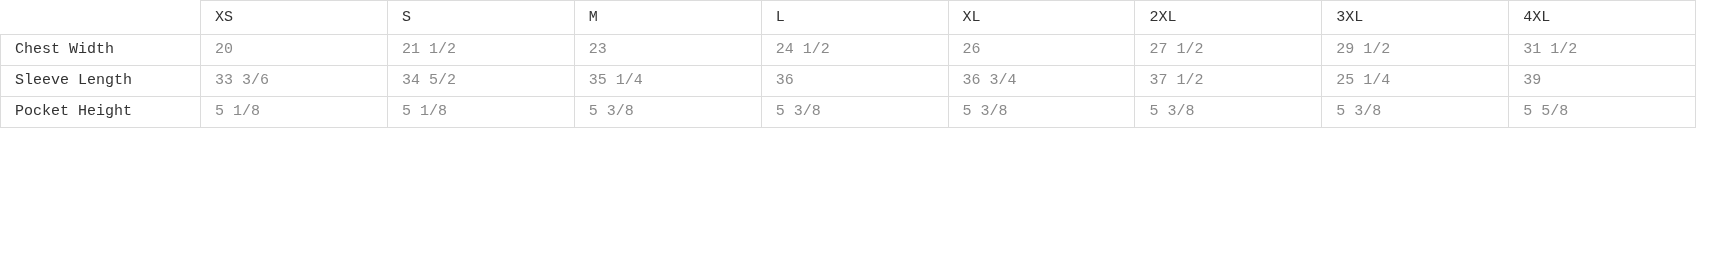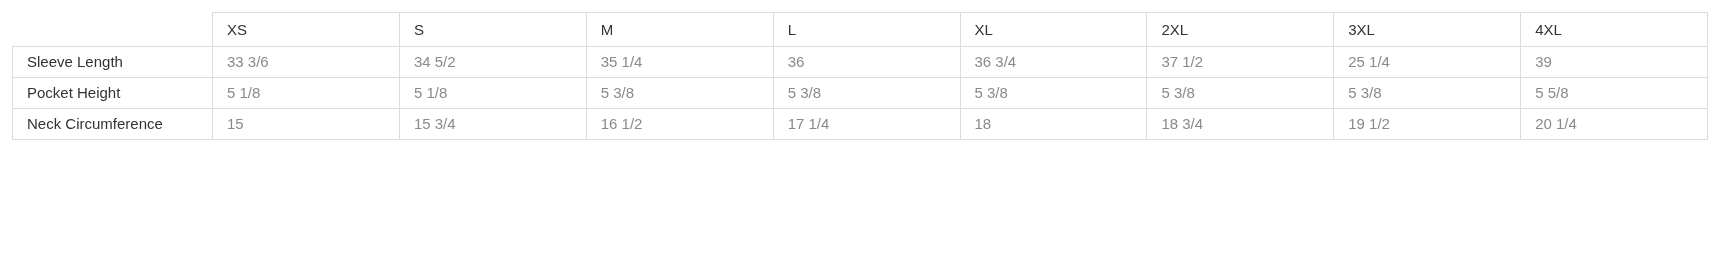--- a/index.html
+++ b/index.html
@@ -20,22 +20,23 @@
     height: 265px;
     box-sizing: border-box;
     padding: 0;
     background: #ffffff;
   }
 
   table.size-chart {
     border-collapse: collapse;
     table-layout: fixed;
     width: 1695px;
-    margin: 12px;
+    margin: 0;
     background: #ffffff;
+    font-family: Liberation Mono, monospace;
   }
 
   table.size-chart col.label-col { width: 200px; }
   table.size-chart col.size-col  { width: 186.875px; }
 
   table.size-chart th,
   table.size-chart td {
     border: 1px solid #dcdcdc;
     padding: 0 14px;
     height: 30px;
@@ -99,20 +100,31 @@
           <th class="size-col-head">M</th>
           <th class="size-col-head">L</th>
           <th class="size-col-head">XL</th>
           <th class="size-col-head">2XL</th>
           <th class="size-col-head">3XL</th>
           <th class="size-col-head">4XL</th>
         </tr>
     </thead>
     <tbody>
         <tr>
+          <th class="row-label">Chest Width</th>
+          <td class="value">20</td>
+          <td class="value">21 1/2</td>
+          <td class="value">23</td>
+          <td class="value">24 1/2</td>
+          <td class="value">26</td>
+          <td class="value">27 1/2</td>
+          <td class="value">29 1/2</td>
+          <td class="value">31 1/2</td>
+        </tr>
+        <tr>
           <th class="row-label">Sleeve Length</th>
           <td class="value">33 3/6</td>
           <td class="value">34 5/2</td>
           <td class="value">35 1/4</td>
           <td class="value">36</td>
           <td class="value">36 3/4</td>
           <td class="value">37 1/2</td>
           <td class="value">25 1/4</td>
           <td class="value">39</td>
         </tr>
@@ -120,26 +132,15 @@
           <th class="row-label">Pocket Height</th>
           <td class="value">5 1/8</td>
           <td class="value">5 1/8</td>
           <td class="value">5 3/8</td>
           <td class="value">5 3/8</td>
           <td class="value">5 3/8</td>
           <td class="value">5 3/8</td>
           <td class="value">5 3/8</td>
           <td class="value">5 5/8</td>
         </tr>
-        <tr>
-          <th class="row-label">Neck Circumference</th>
-          <td class="value">15</td>
-          <td class="value">15 3/4</td>
-          <td class="value">16 1/2</td>
-          <td class="value">17 1/4</td>
-          <td class="value">18</td>
-          <td class="value">18 3/4</td>
-          <td class="value">19 1/2</td>
-          <td class="value">20 1/4</td>
-        </tr>
       </tbody>
   </table>
 </div>
 
 </body></html>

